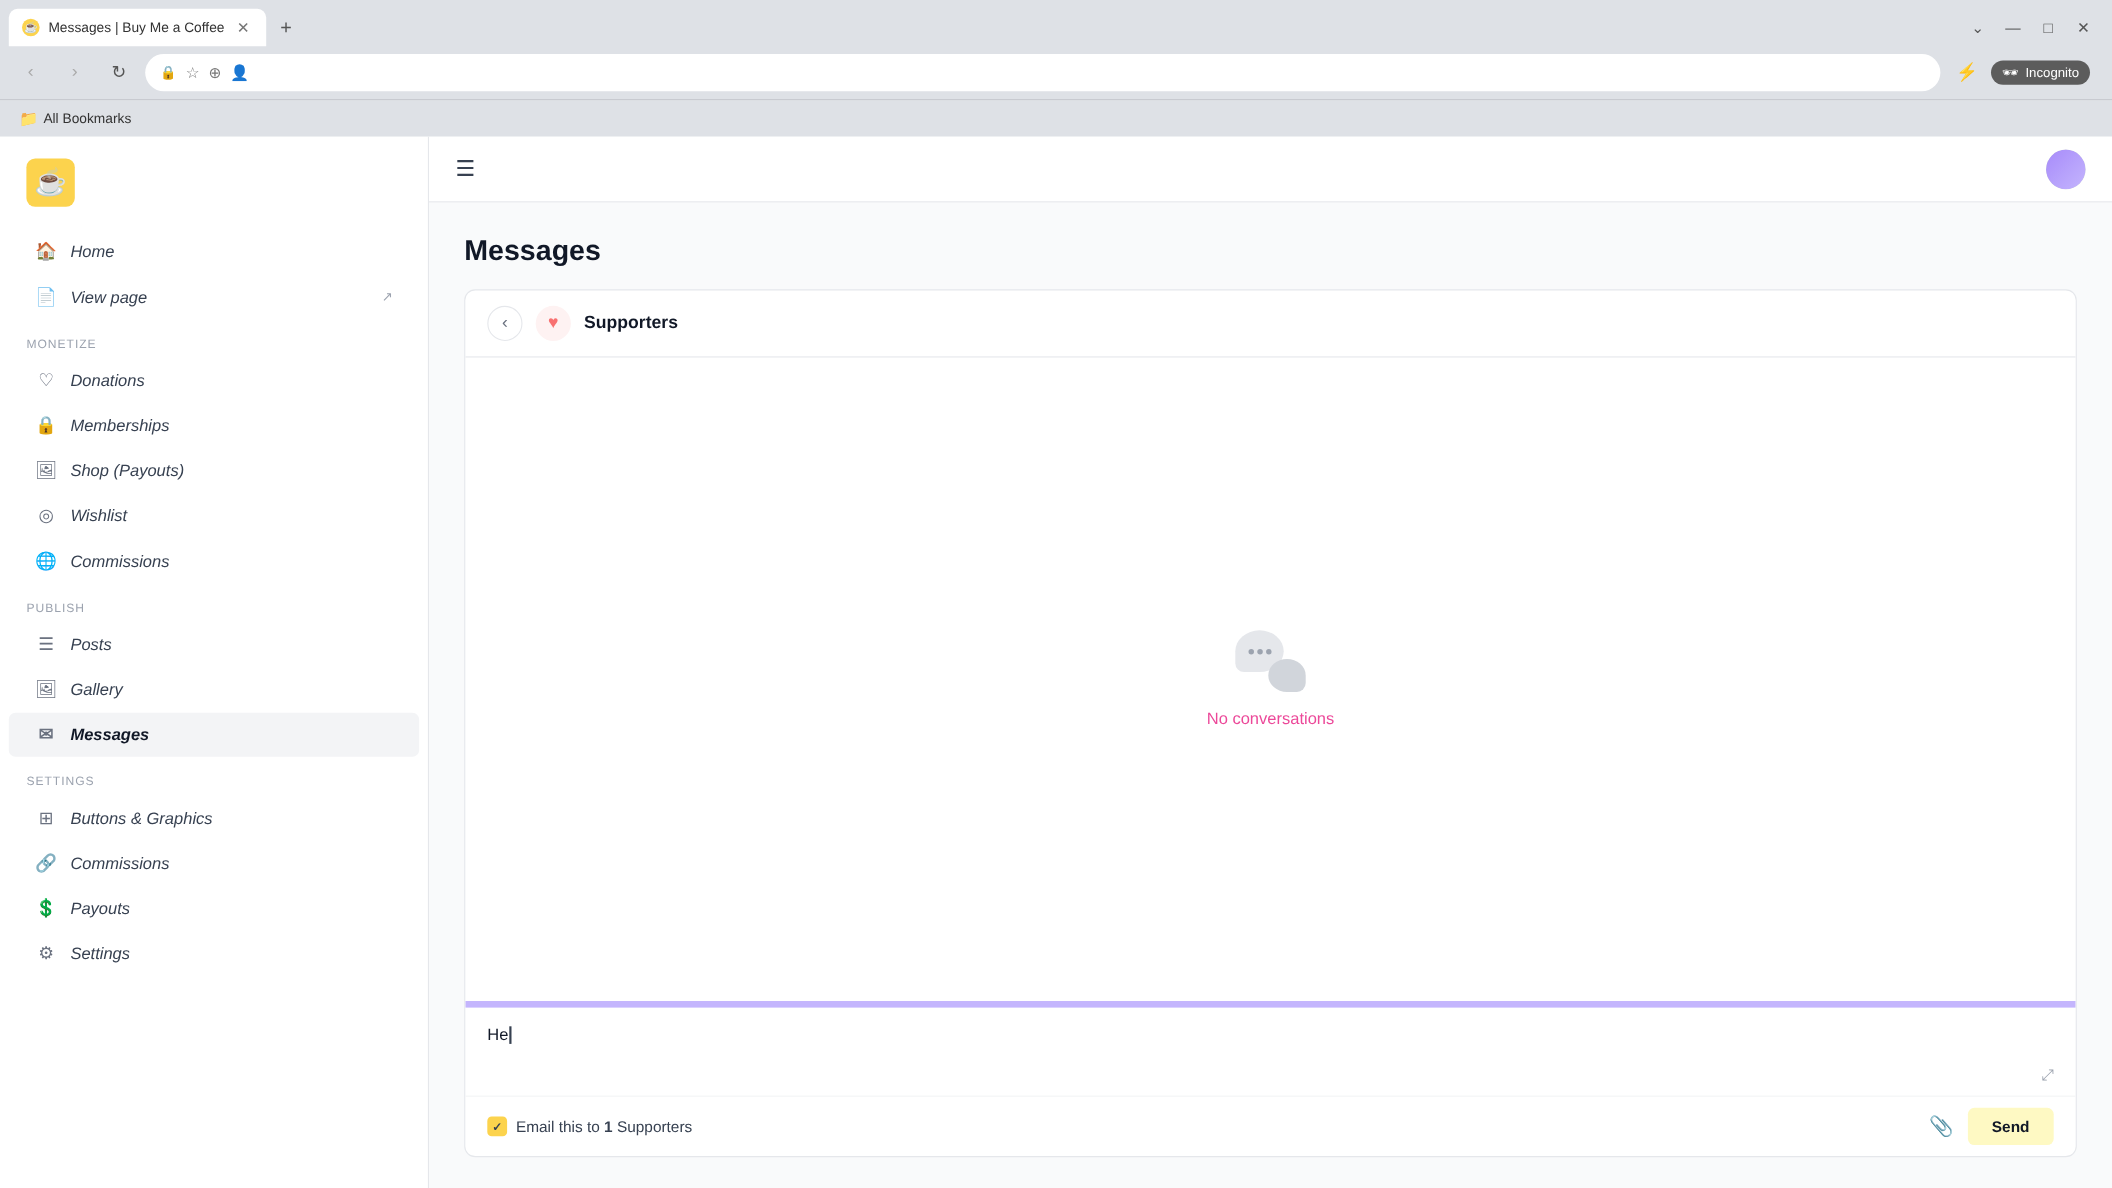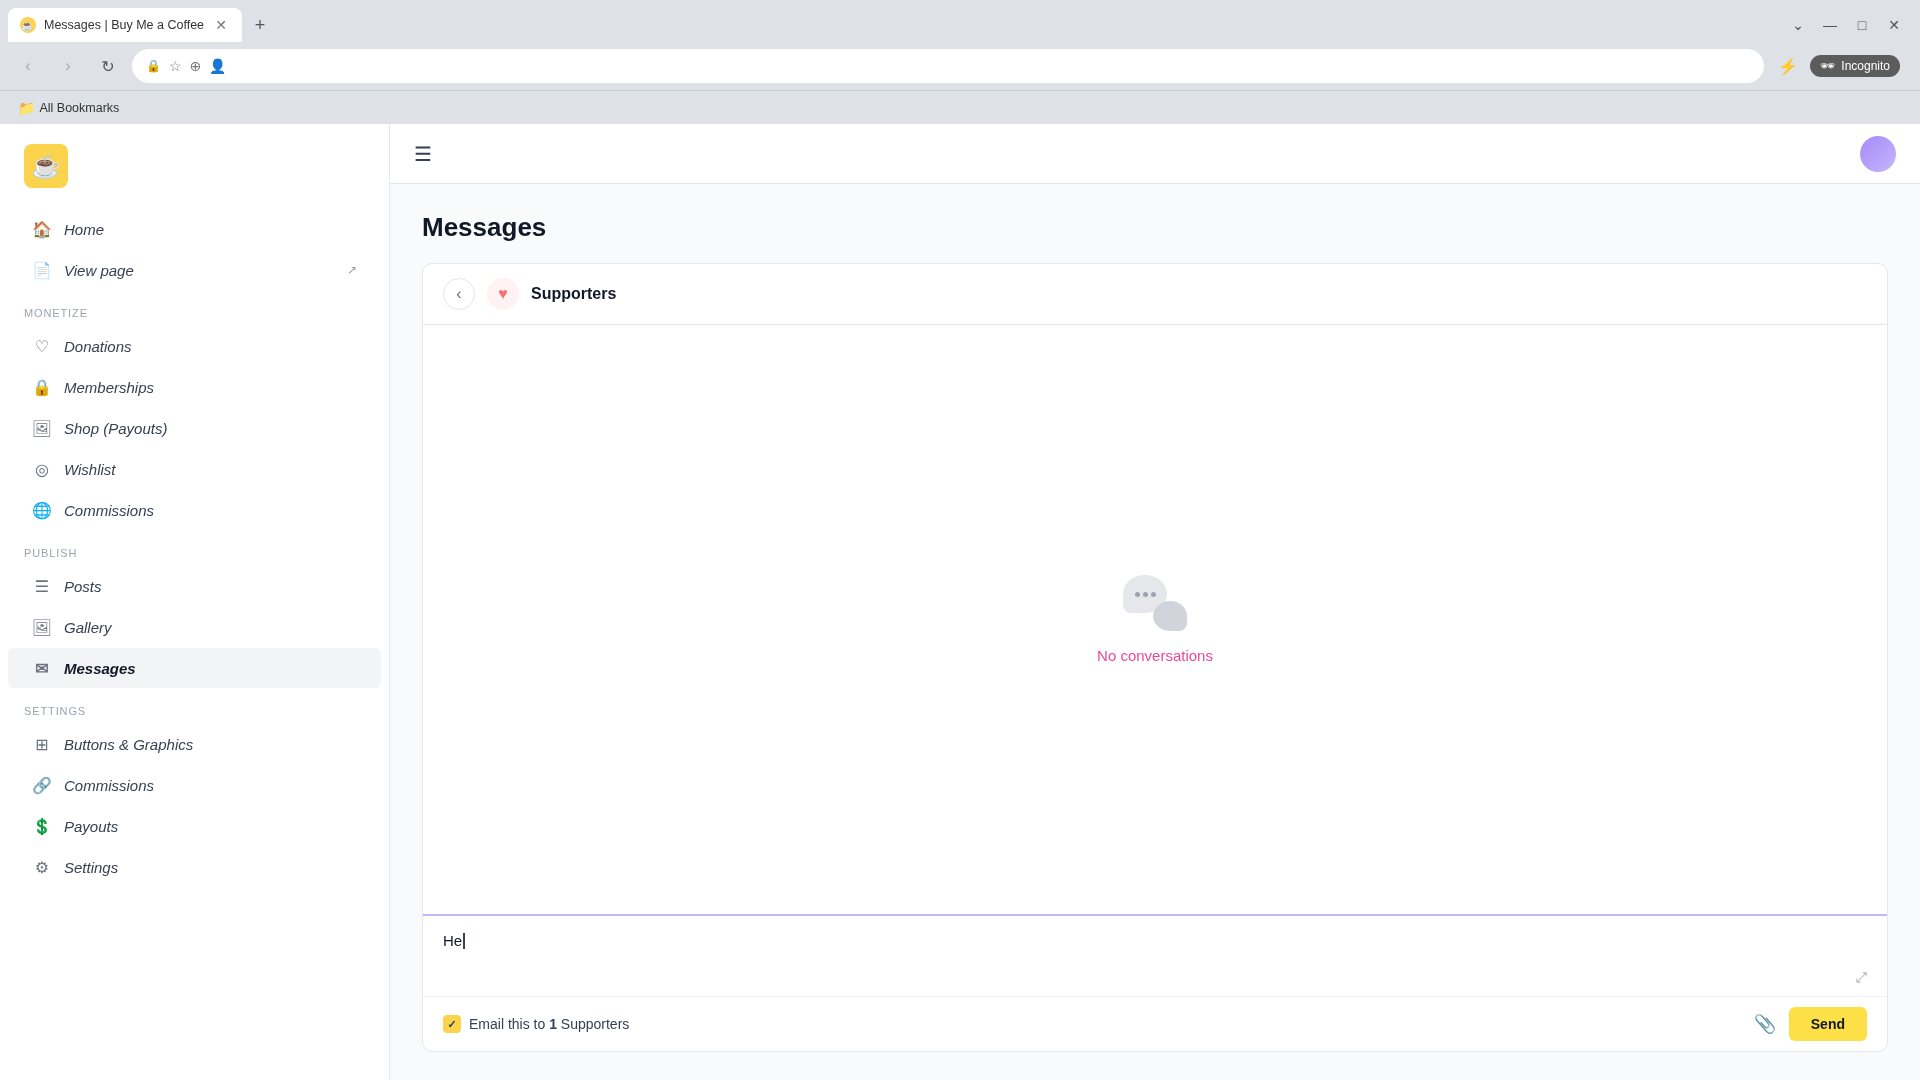--- a/index.html
+++ b/index.html
@@ -68,34 +68,34 @@
     .conversation-area { flex: 1; display: flex; flex-direction: column; align-items: center; justify-content: center; }
     .no-conv-icon { margin-bottom: 16px; }
     .speech-bubbles { position: relative; width: 64px; height: 56px; }
     .bubble1 { width: 44px; height: 38px; background: #e5e7eb; border-radius: 50% 50% 50% 8px; display: flex; align-items: center; justify-content: center; position: absolute; top: 0; left: 0; }
     .bubble1-dots { display: flex; gap: 3px; }
     .bubble1-dot { width: 5px; height: 5px; background: #9ca3af; border-radius: 50%; }
     .bubble2 { width: 34px; height: 30px; background: #d1d5db; border-radius: 50% 50% 8px 50%; position: absolute; bottom: 0; right: 0; }
     .no-conv-text { font-size: 15px; color: #ec4899; }
 
     
-    .composer { border-top: 2px solid #c4b5fd; }
+    .composer { border-top: 6px solid #c4b5fd; }
     .composer-input-area { padding: 16px 20px 8px; min-height: 80px; position: relative; }
     .composer-text { font-size: 15px; color: #111827; outline: none; min-height: 40px; }
     .cursor { display: inline-block; width: 1.5px; height: 16px; background: #374151; margin-left: 1px; vertical-align: text-bottom; animation: blink 1s step-end infinite; }
     @keyframes blink { 0%, 100% { opacity: 1; } 50% { opacity: 0; } }
     .expand-icon { position: absolute; bottom: 10px; right: 20px; color: #9ca3af; font-size: 14px; cursor: pointer; }
     .composer-footer { display: flex; align-items: center; padding: 10px 20px; gap: 12px; border-top: 1px solid #f3f4f6; }
     .email-check { display: flex; align-items: center; gap: 8px; flex: 1; }
     .checkbox-wrap { width: 18px; height: 18px; background: #fcd34d; border-radius: 4px; display: flex; align-items: center; justify-content: center; cursor: pointer; }
     .checkmark { color: #374151; font-size: 11px; font-weight: 700; }
     .email-label { font-size: 14px; color: #374151; }
     .email-label strong { font-weight: 700; }
     .attach-btn { color: #9ca3af; font-size: 18px; cursor: pointer; }
-    .send-btn { background: #fde047; color: #111827; font-weight: 600; font-size: 14px; padding: 9px 22px; border-radius: 6px; cursor: pointer; border: none; }
+    .send-btn { background: #fef9c3; color: #111827; font-weight: 600; font-size: 14px; padding: 9px 22px; border-radius: 6px; cursor: pointer; border: none; }
   </style>
 </head>
 <body>
 
 <div class="browser-chrome">
   <div class="tab-bar">
     <div class="tab">
       <div class="tab-favicon">☕</div>
       <span class="tab-title">Messages | Buy Me a Coffee</span>
       <div class="tab-close">✕</div>

